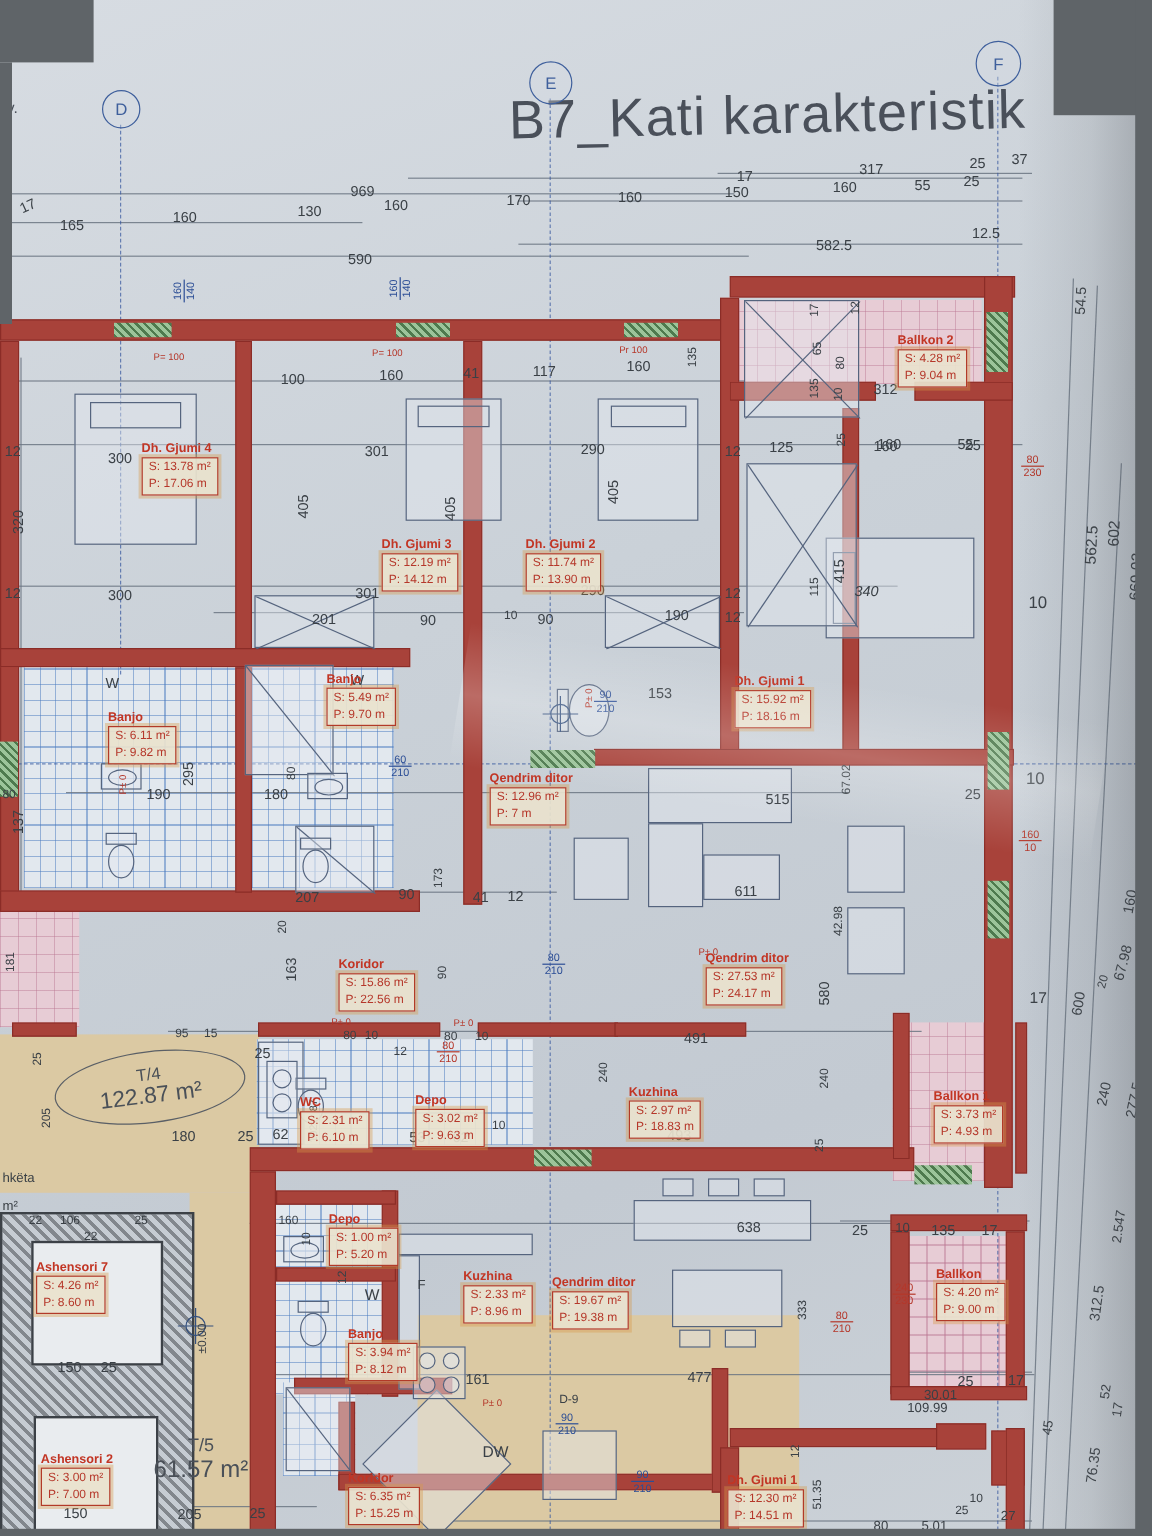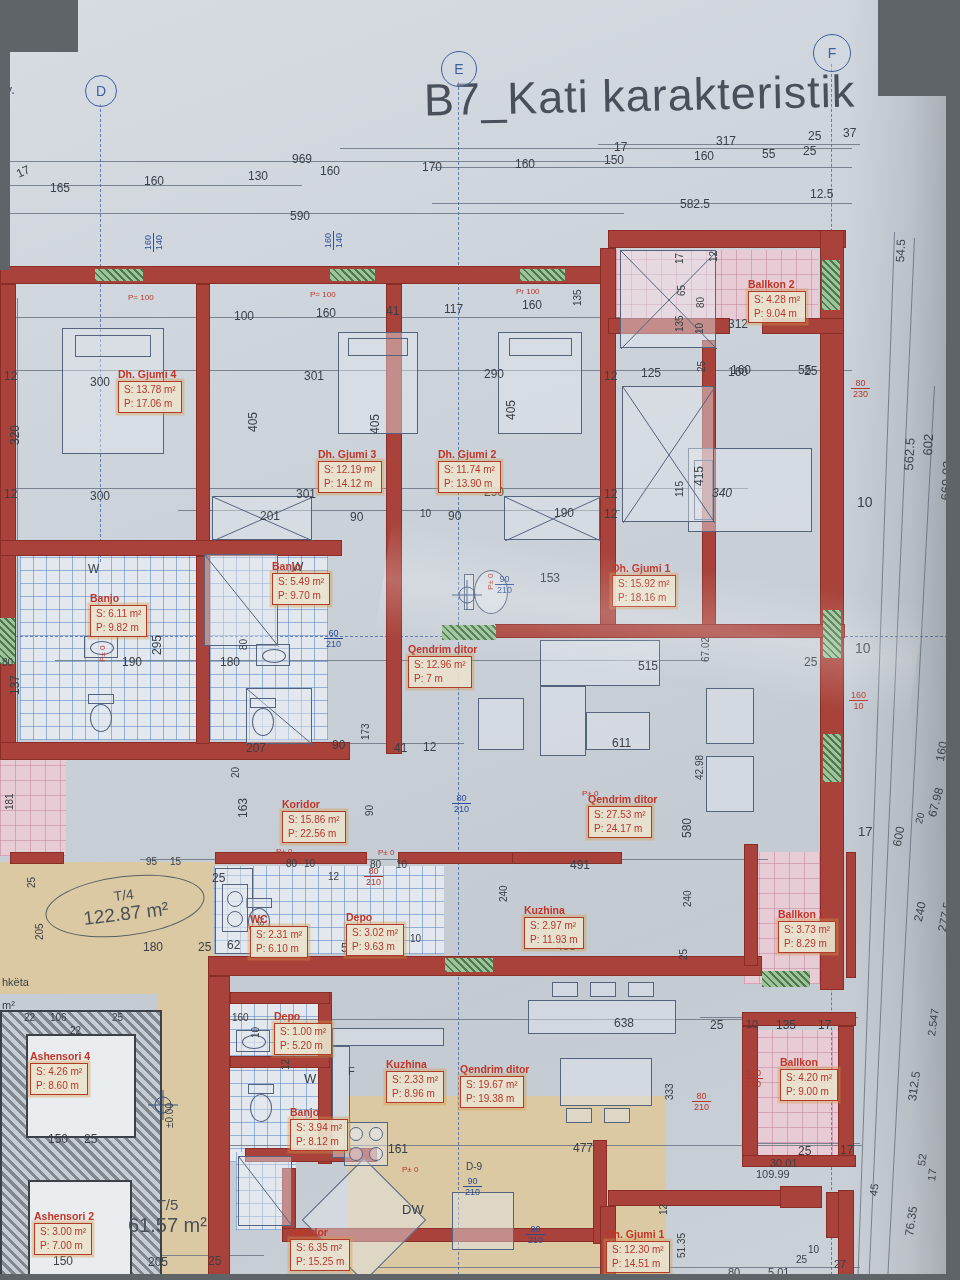--- a/index.html
+++ b/index.html
@@ -509,31 +509,31 @@
     <div class="roombox" style="position: absolute; left: 118px; top: 368px;"><div class="rname">Dh. Gjumi 4</div><div class="rvals"><div>S: 13.78 m²</div><div>P: 17.06 m</div></div></div>
     <div class="roombox" style="position: absolute; left: 318px; top: 448px;"><div class="rname">Dh. Gjumi 3</div><div class="rvals"><div>S: 12.19 m²</div><div>P: 14.12 m</div></div></div>
     <div class="roombox" style="position: absolute; left: 438px; top: 448px;"><div class="rname">Dh. Gjumi 2</div><div class="rvals"><div>S: 11.74 m²</div><div>P: 13.90 m</div></div></div>
     <div class="roombox" style="position: absolute; left: 612px; top: 562px;"><div class="rname">Dh. Gjumi 1</div><div class="rvals"><div>S: 15.92 m²</div><div>P: 18.16 m</div></div></div>
     <div class="roombox" style="position: absolute; left: 748px; top: 278px;"><div class="rname">Ballkon 2</div><div class="rvals"><div>S: 4.28 m²</div><div>P: 9.04 m</div></div></div>
     <div class="roombox" style="position: absolute; left: 90px; top: 592px;"><div class="rname">Banjo</div><div class="rvals"><div>S: 6.11 m²</div><div>P: 9.82 m</div></div></div>
     <div class="roombox" style="position: absolute; left: 272px; top: 560px;"><div class="rname">Banjo</div><div class="rvals"><div>S: 5.49 m²</div><div>P: 9.70 m</div></div></div>
     <div class="roombox" style="position: absolute; left: 408px; top: 643px;"><div class="rname">Qendrim ditor</div><div class="rvals"><div>S: 12.96 m²</div><div>P: 7 m</div></div></div>
     <div class="roombox" style="position: absolute; left: 282px; top: 798px;"><div class="rname">Koridor</div><div class="rvals"><div>S: 15.86 m²</div><div>P: 22.56 m</div></div></div>
     <div class="roombox" style="position: absolute; left: 588px; top: 793px;"><div class="rname">Qendrim ditor</div><div class="rvals"><div>S: 27.53 m²</div><div>P: 24.17 m</div></div></div>
-    <div class="roombox" style="position: absolute; left: 524px; top: 904px;"><div class="rname">Kuzhina</div><div class="rvals"><div>S: 2.97 m²</div><div>P: 11.93 m</div></div></div>
-    <div class="roombox" style="position: absolute; left: 778px; top: 908px;"><div class="rname">Ballkon 1</div><div class="rvals"><div>S: 3.73 m²</div><div>P: 8.29 m</div></div></div>
+    <div class="roombox" style="position: absolute; left: 524px; top: 904px;"><div class="rname">Kuzhina</div><div class="rvals"><div>S: 2.97 m²</div><div>P: 18.83 m</div></div></div>
+    <div class="roombox" style="position: absolute; left: 778px; top: 908px;"><div class="rname">Ballkon 1</div><div class="rvals"><div>S: 3.73 m²</div><div>P: 4.93 m</div></div></div>
     <div class="roombox" style="position: absolute; left: 250px; top: 913px;"><div class="rname">WC</div><div class="rvals"><div>S: 2.31 m²</div><div>P: 6.10 m</div></div></div>
     <div class="roombox" style="position: absolute; left: 346px; top: 911px;"><div class="rname">Depo</div><div class="rvals"><div>S: 3.02 m²</div><div>P: 9.63 m</div></div></div>
     <div class="roombox" style="position: absolute; left: 274px; top: 1010px;"><div class="rname">Depo</div><div class="rvals"><div>S: 1.00 m²</div><div>P: 5.20 m</div></div></div>
     <div class="roombox" style="position: absolute; left: 386px; top: 1058px;"><div class="rname">Kuzhina</div><div class="rvals"><div>S: 2.33 m²</div><div>P: 8.96 m</div></div></div>
     <div class="roombox" style="position: absolute; left: 460px; top: 1063px;"><div class="rname">Qendrim ditor</div><div class="rvals"><div>S: 19.67 m²</div><div>P: 19.38 m</div></div></div>
     <div class="roombox" style="position: absolute; left: 290px; top: 1106px;"><div class="rname">Banjo</div><div class="rvals"><div>S: 3.94 m²</div><div>P: 8.12 m</div></div></div>
     <div class="roombox" style="position: absolute; left: 780px; top: 1056px;"><div class="rname">Ballkon</div><div class="rvals"><div>S: 4.20 m²</div><div>P: 9.00 m</div></div></div>
     <div class="roombox" style="position: absolute; left: 290px; top: 1226px;"><div class="rname">Koridor</div><div class="rvals"><div>S: 6.35 m²</div><div>P: 15.25 m</div></div></div>
     <div class="roombox" style="position: absolute; left: 606px; top: 1228px;"><div class="rname">Dh. Gjumi 1</div><div class="rvals"><div>S: 12.30 m²</div><div>P: 14.51 m</div></div></div>
-    <div class="roombox" style="position: absolute; left: 30px; top: 1050px;"><div class="rname">Ashensori 4</div><div class="rvals"><div>S: 4.26 m²</div><div>P: 8.60 m</div></div></div>
+    <div class="roombox" style="position: absolute; left: 30px; top: 1050px;"><div class="rname">Ashensori 7</div><div class="rvals"><div>S: 4.26 m²</div><div>P: 8.60 m</div></div></div>
     <div class="roombox" style="position: absolute; left: 34px; top: 1210px;"><div class="rname">Ashensori 2</div><div class="rvals"><div>S: 3.00 m²</div><div>P: 7.00 m</div></div></div>
     <div class="corner" style="position: absolute; left: 0px; top: 0px; width: 78px; height: 52px;"></div>
     <div class="corner" style="position: absolute; left: 878px; top: 0px; width: 82px; height: 96px;"></div>
     <div class="corner" style="position: absolute; left: 946px; top: 0px; width: 14px; height: 1280px;"></div>
     <div class="corner" style="position: absolute; left: 0px; top: 1274px; width: 960px; height: 8px;"></div>
     <div class="corner" style="position: absolute; left: 0px; top: 52px; width: 10px; height: 218px;"></div>
   </div>
 
 </body></html>

